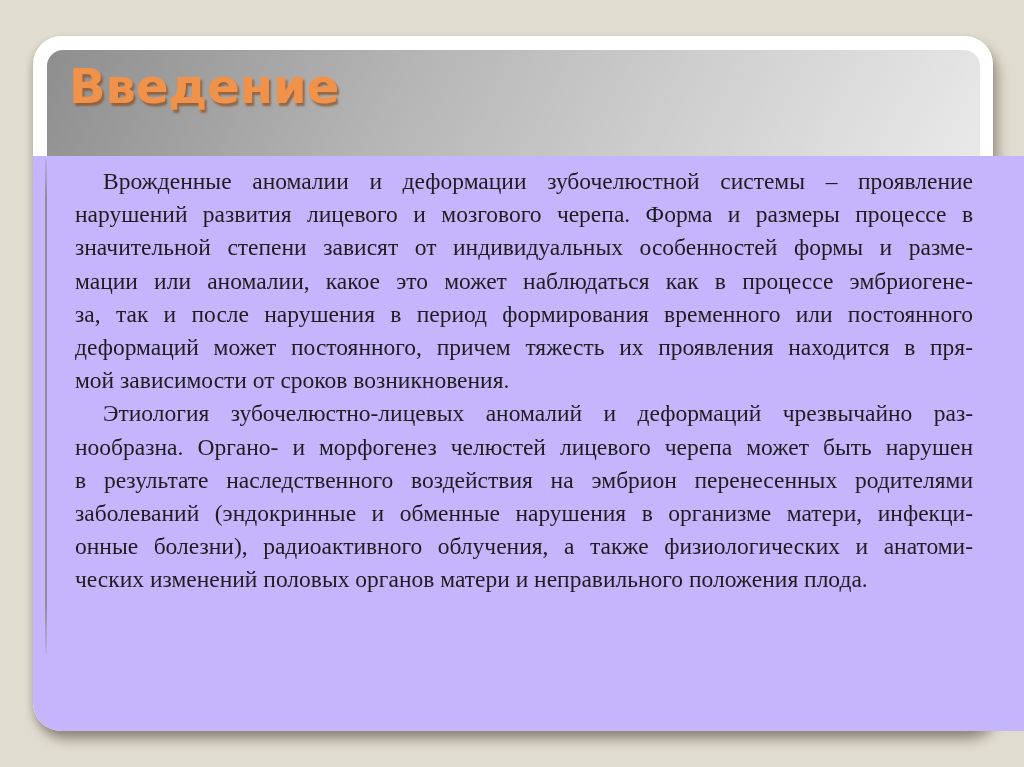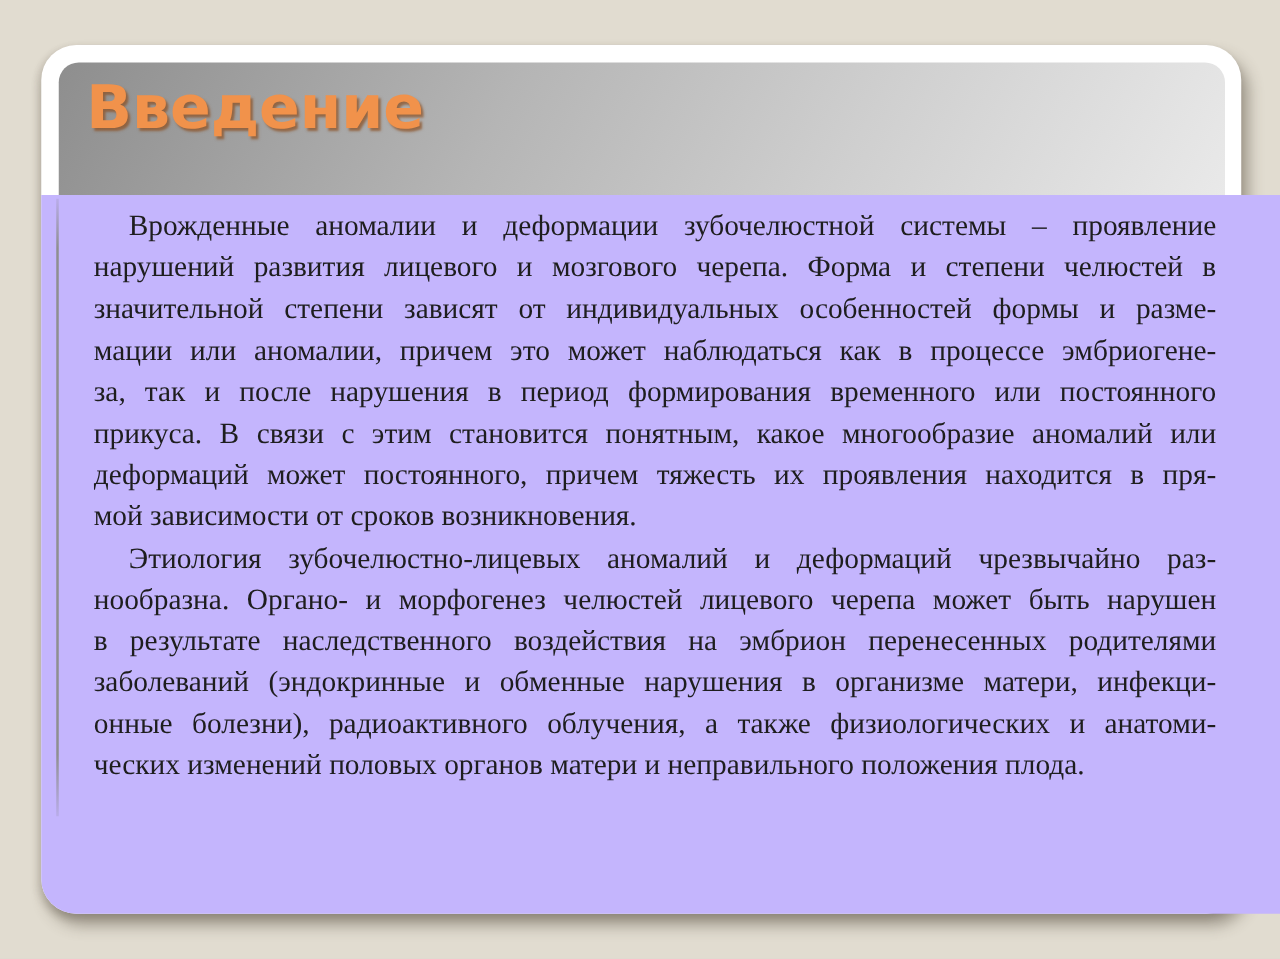--- a/index.html
+++ b/index.html
@@ -93,25 +93,24 @@
 <div class="stage">
   <div class="card">
     <div class="header">
       <h1 class="title">Введение</h1>
     </div>
     <div class="page">
       <div class="page-edge-line"></div>
       <div class="textblock">
         <div class="para">
           <div class="line line--indent">Врожденные аномалии и деформации зубочелюстной системы – проявление</div>
-          <div class="line">нарушений развития лицевого и мозгового черепа. Форма и степени челюстей в</div>
+          <div class="line">нарушений развития лицевого и мозгового черепа. Форма и размеры процессе в</div>
           <div class="line">значительной степени зависят от индивидуальных особенностей формы и разме-</div>
-          <div class="line">мации или аномалии, причем это может наблюдаться как в процессе эмбриогене-</div>
+          <div class="line">мации или аномалии, какое это может наблюдаться как в процессе эмбриогене-</div>
           <div class="line">за, так и после нарушения в период формирования временного или постоянного</div>
-          <div class="line">прикуса. В связи с этим становится понятным, какое многообразие аномалий или</div>
           <div class="line">деформаций может постоянного, причем тяжесть их проявления находится в пря-</div>
           <div class="line line--end">мой зависимости от сроков возникновения.</div>
         </div>
         <div class="para">
           <div class="line line--indent">Этиология зубочелюстно-лицевых аномалий и деформаций чрезвычайно раз-</div>
           <div class="line">нообразна. Органо- и морфогенез челюстей лицевого черепа может быть нарушен</div>
           <div class="line">в результате наследственного воздействия на эмбрион перенесенных родителями</div>
           <div class="line">заболеваний (эндокринные и обменные нарушения в организме матери, инфекци-</div>
           <div class="line">онные болезни), радиоактивного облучения, а также физиологических и анатоми-</div>
           <div class="line line--end">ческих изменений половых органов матери и неправильного положения плода.</div>

